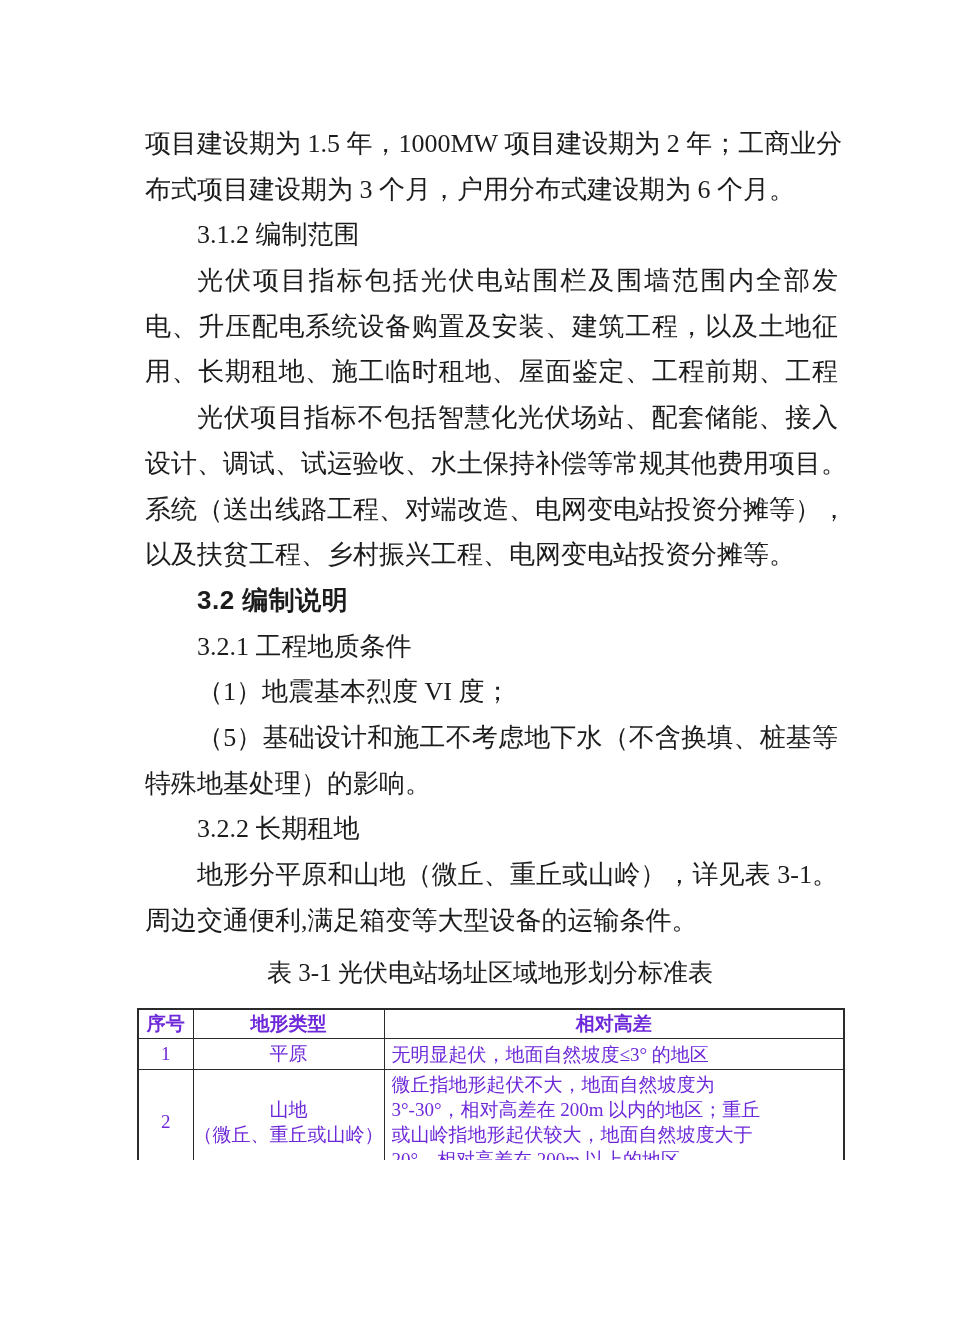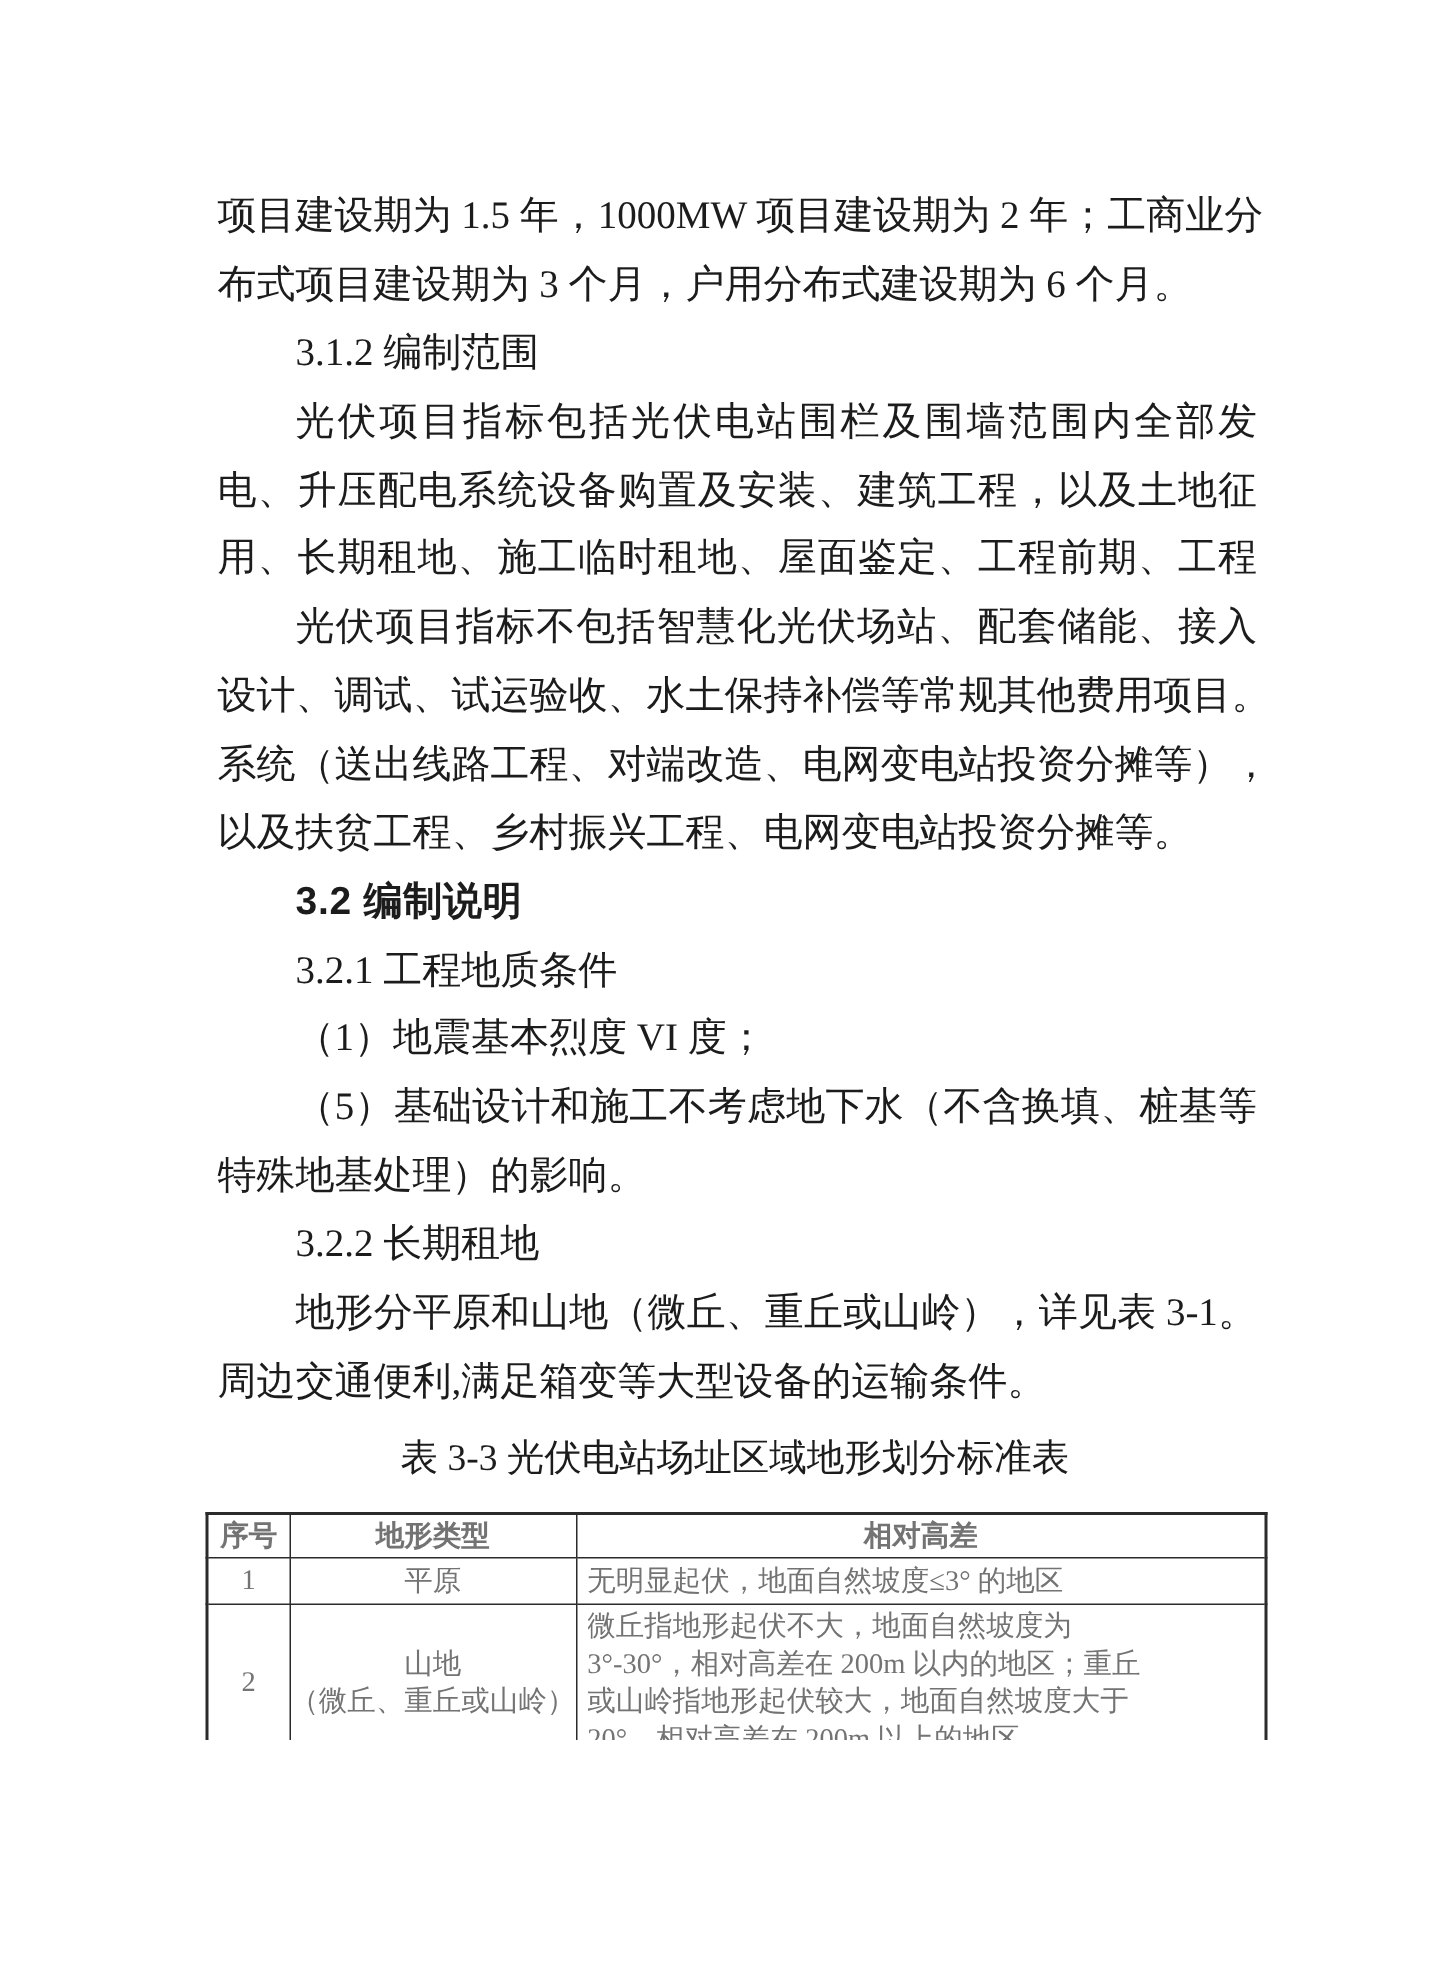--- a/index.html
+++ b/index.html
@@ -14,21 +14,21 @@
   .ind { text-indent:52px; }
   .j { text-align:justify; text-align-last:justify; }
   .bold { font-weight:bold; font-family:"Liberation Sans","DejaVu Sans",sans-serif; letter-spacing:0.5px; }
   .caption { position:absolute; left:137px; top:956px; width:706px; text-align:center; font-size:25px; line-height:34px; }
   table.datatable {
     position:absolute; left:137px; top:1008px; width:706px;
     border-collapse:collapse; table-layout:fixed; border:2px solid #2b2b2b;
   }
   .datatable th, .datatable td {
     border:1px solid #2b2b2b; font-size:19px; text-align:center;
-    padding:0; color:#737373; vertical-align:middle;
+    padding:0; color:#6d28d9; vertical-align:middle;
   }
   .datatable th { font-weight:bold; height:28px; }
   .datatable .r1 td { height:26px; }
   .datatable td.c3 { text-align:left; padding:2px 4px 2px 7px; }
   .c3 .c3line { line-height:25px; white-space:nowrap; overflow:hidden; }
   .c2line { line-height:25px; }
   .pageno { position:absolute; top:1258px; left:0; width:100%; text-align:center; font-size:22px; }
   .wm { position:absolute; filter:blur(1px); }
   .wm-arc { left:654px; top:1313px; width:32px; height:16px; border-radius:50%; background:#9c9c9c; opacity:.75; }
   .wm-b1 { left:800px; top:1315px; width:22px; height:5px; border-radius:3px; background:#d4d4d4; }
@@ -54,21 +54,21 @@
     <div class="ln ind bold">3.2 编制说明</div>
     <div class="ln ind">3.2.1 工程地质条件</div>
     <div class="ln ind">（1）地震基本烈度 VI 度；</div>
     <div class="ln ind j">（5）基础设计和施工不考虑地下水（不含换填、桩基等</div>
     <div class="ln">特殊地基处理）的影响。</div>
     <div class="ln ind">3.2.2 长期租地</div>
     <div class="ln ind j">地形分平原和山地（微丘、重丘或山岭），详见表 3-1。</div>
     <div class="ln">周边交通便利,满足箱变等大型设备的运输条件。</div>
   </div>
 
-  <div class="caption">表 3-3 光伏电站场址区域地形划分标准表</div>
+  <div class="caption">表 3-1 光伏电站场址区域地形划分标准表</div>
 
   <table class="datatable">
     <colgroup>
       <col style="width:55px">
       <col style="width:191px">
       <col style="width:460px">
     </colgroup>
     <tbody>
         <tr>
       <th>序号</th>

